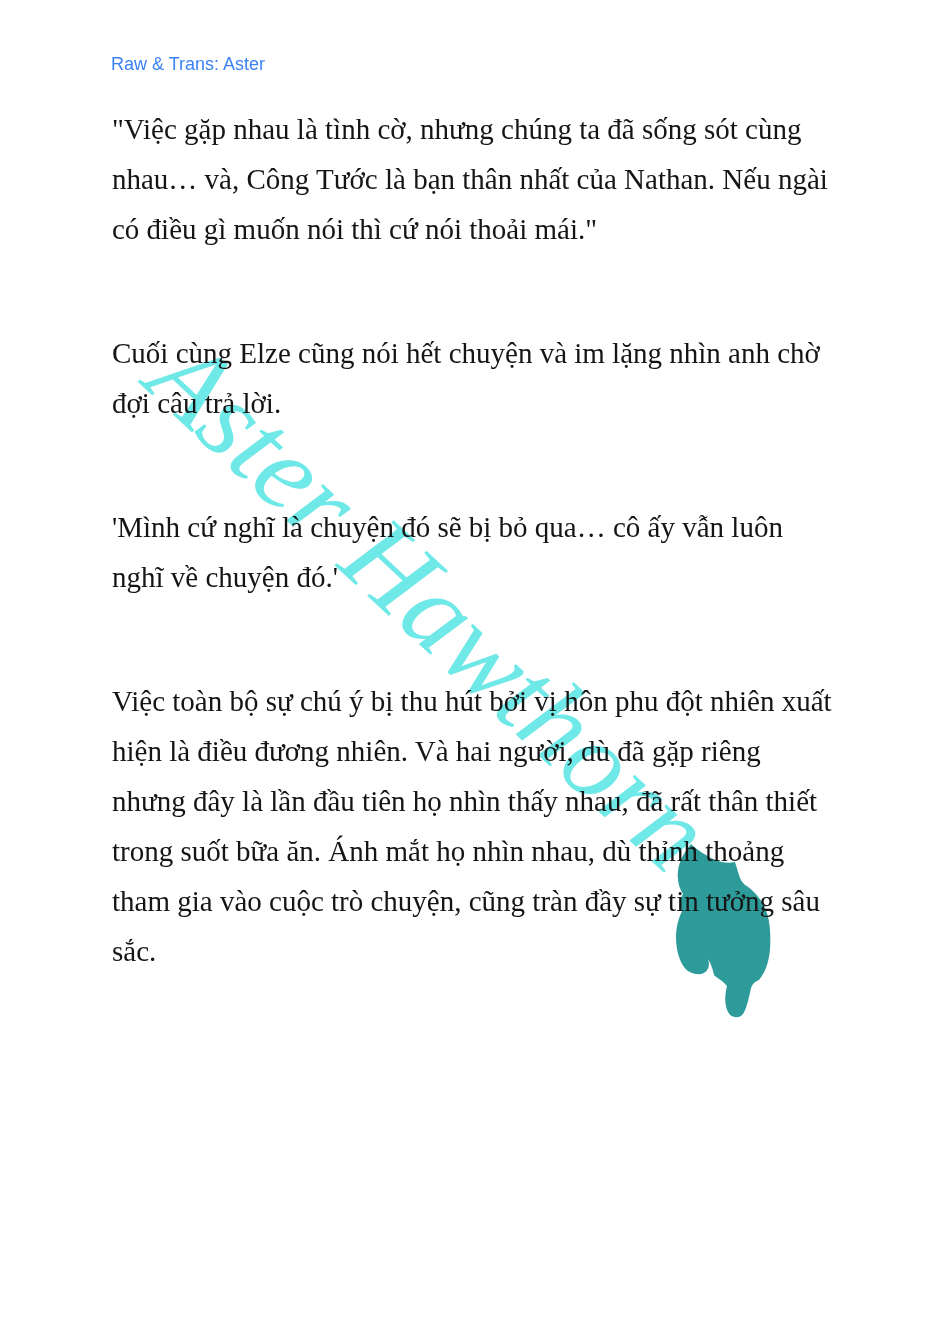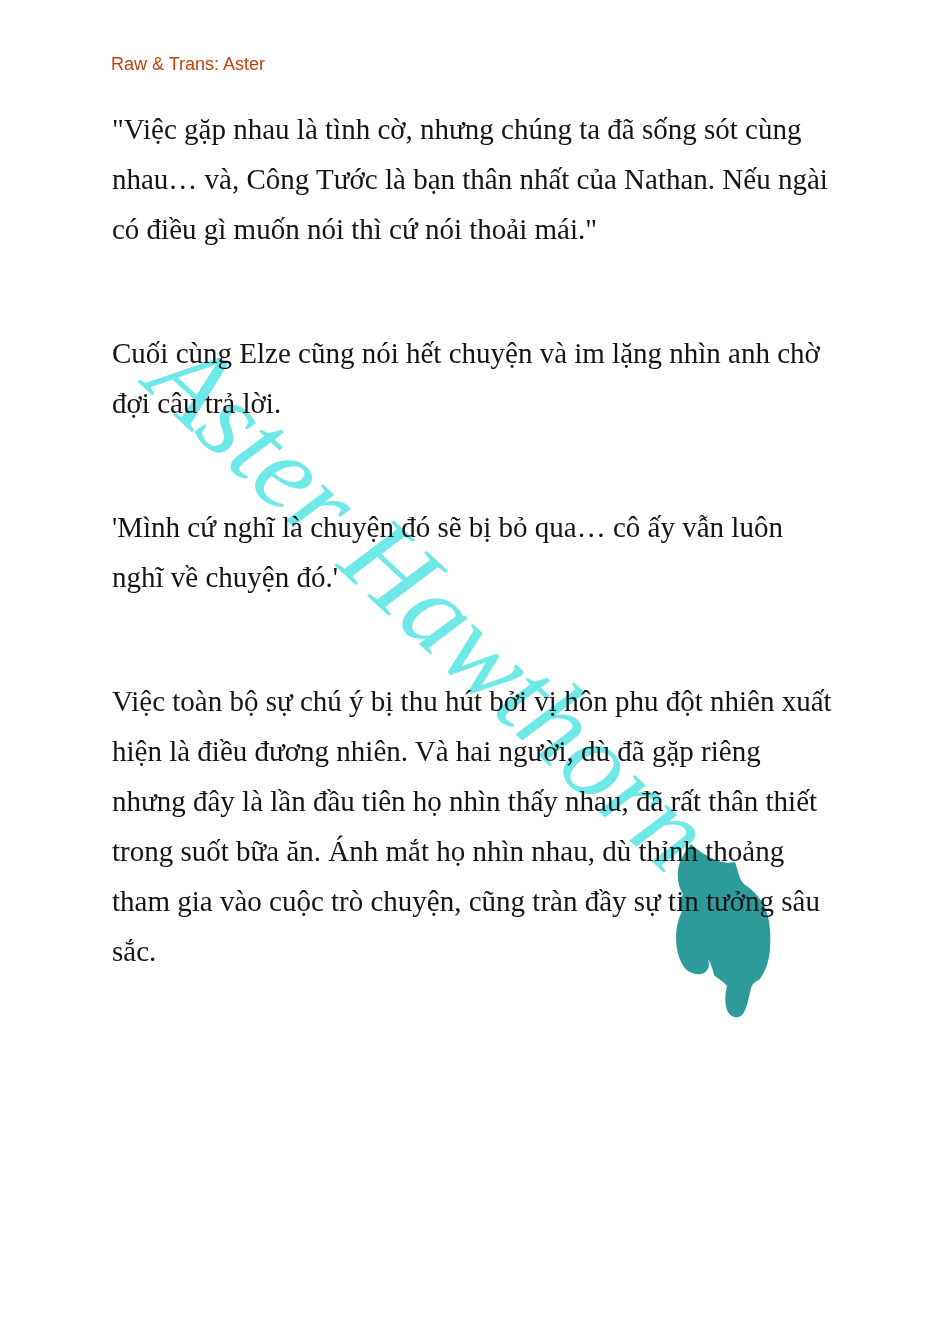--- a/index.html
+++ b/index.html
@@ -14,21 +14,21 @@
     background: #ffffff;
     overflow: hidden;
   }
   .credit-header {
     position: absolute;
     left: 111px;
     top: 52px;
     font-family: "Liberation Sans", "DejaVu Sans", sans-serif;
     font-size: 18px;
     line-height: 24px;
-    color: #c2410c;
+    color: #3b82f6;
     z-index: 3;
     text-align: center;
   }
   .content {
     position: absolute;
     left: 112px;
     top: 104px;
     width: 760px;
     font-family: "Liberation Serif", "DejaVu Serif", serif;
     font-size: 29px;

